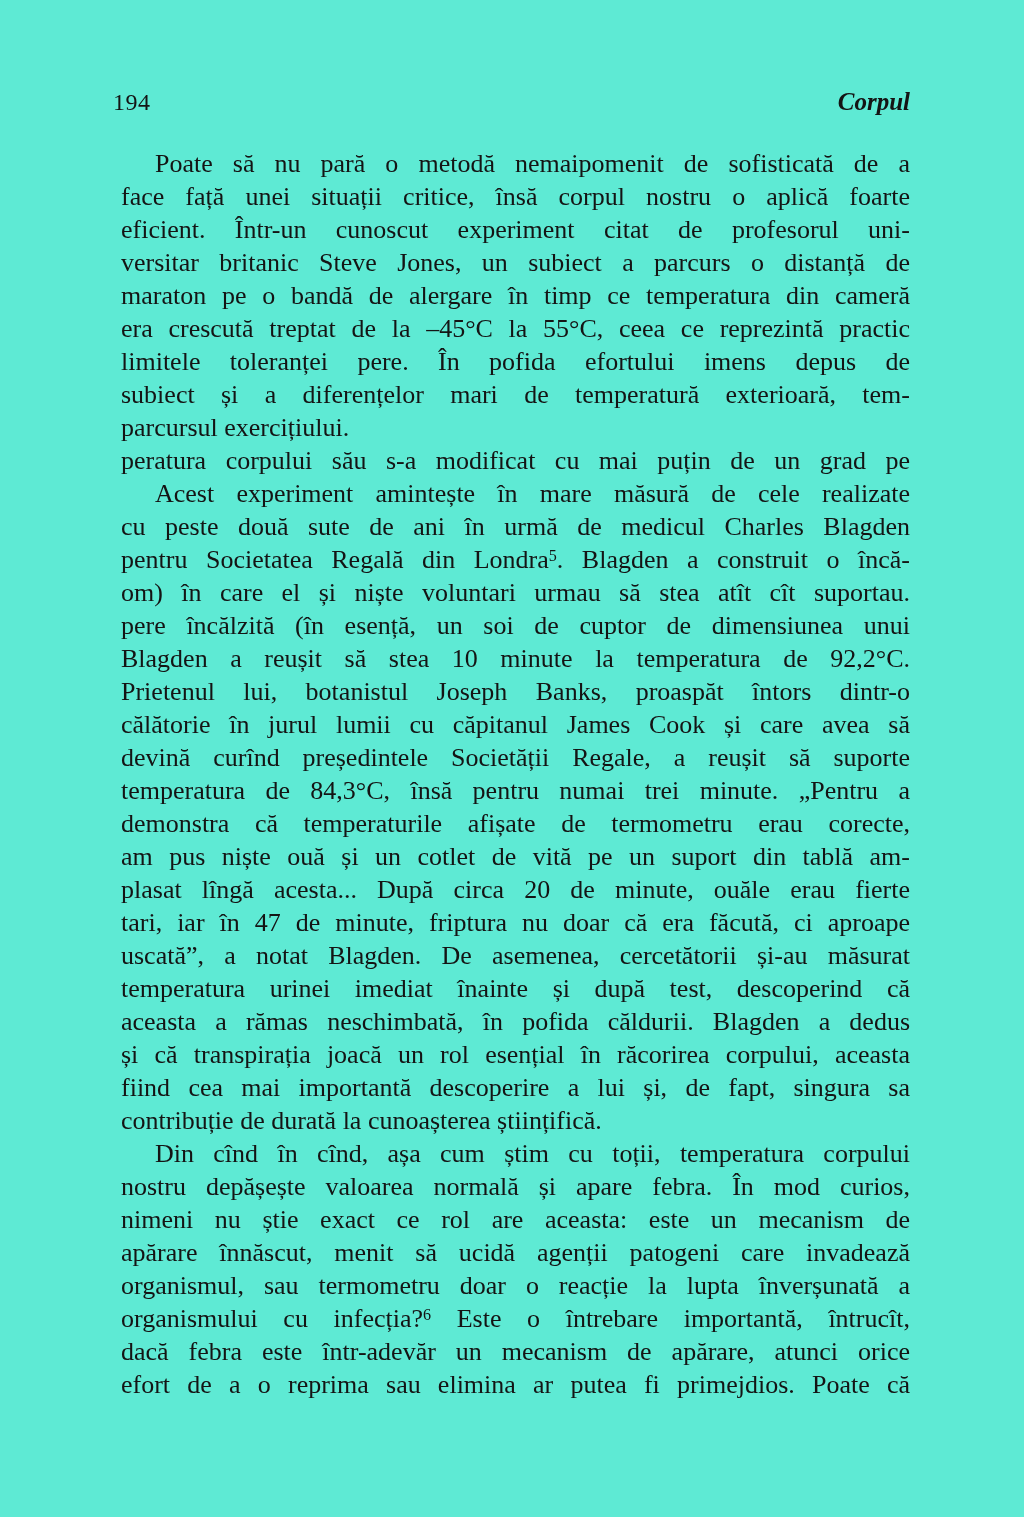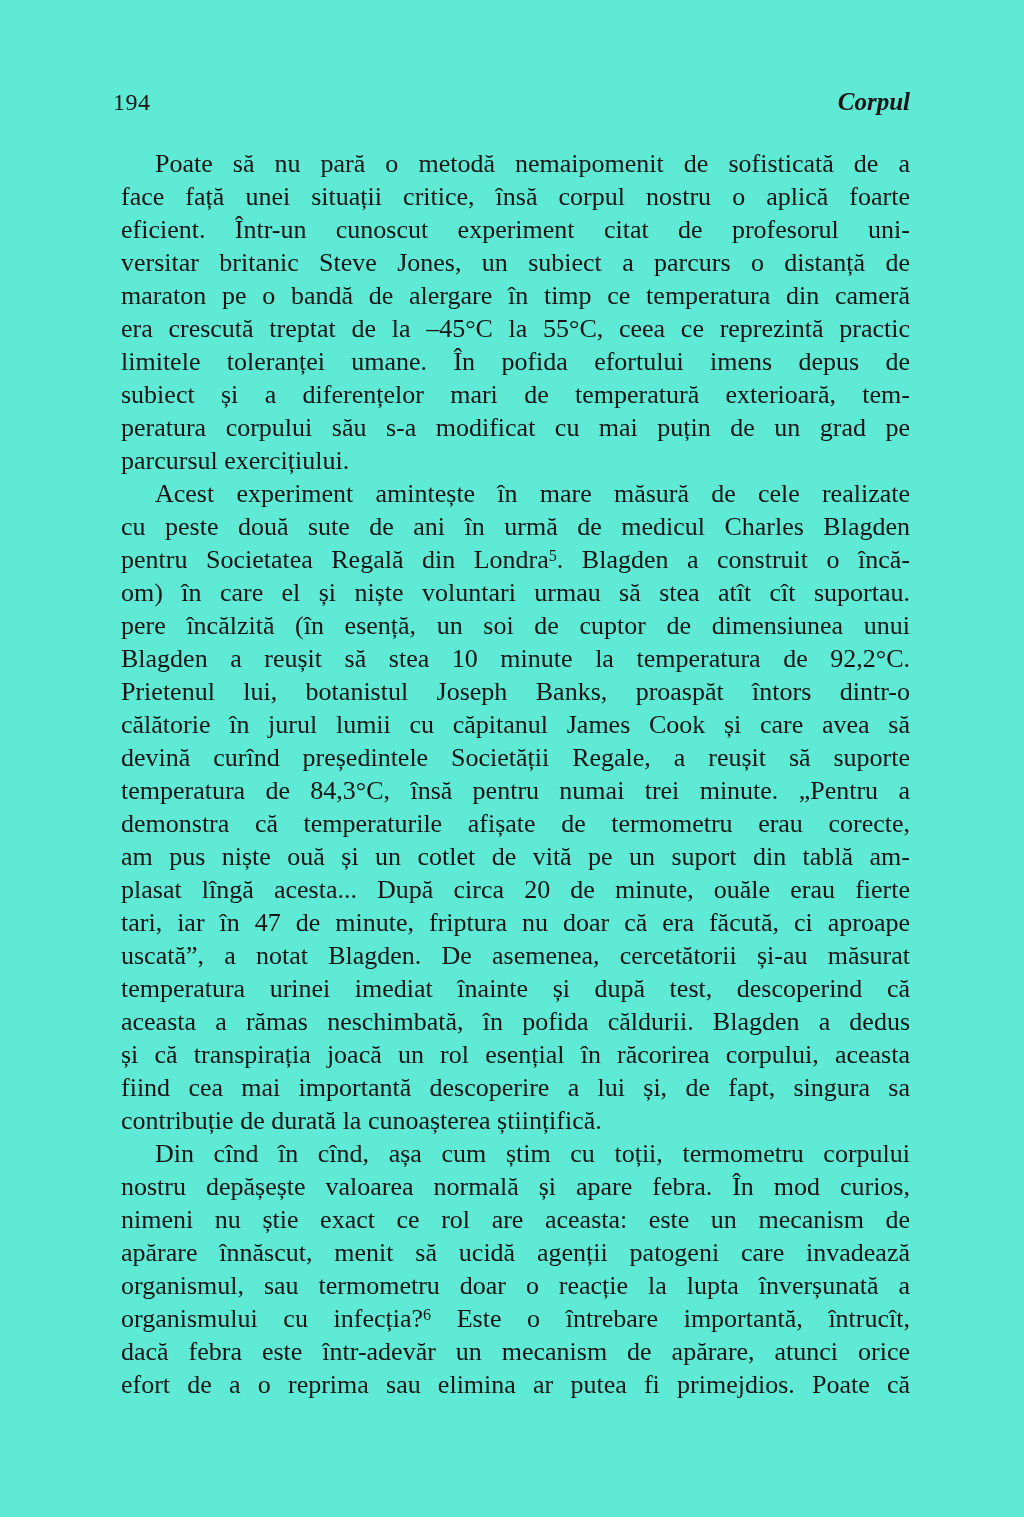--- a/index.html
+++ b/index.html
@@ -73,24 +73,24 @@
     <span class="running-title">Corpul</span>
   </div>
   <div class="body-text">
       <div class="para">
         <div class="line first">Poate să nu pară o metodă nemaipomenit de sofisticată de a</div>
         <div class="line">face față unei situații critice, însă corpul nostru o aplică foarte</div>
         <div class="line">eficient. Într-un cunoscut experiment citat de profesorul uni-</div>
         <div class="line">versitar britanic Steve Jones, un subiect a parcurs o distanță de</div>
         <div class="line">maraton pe o bandă de alergare în timp ce temperatura din cameră</div>
         <div class="line">era crescută treptat de la –45°C la 55°C, ceea ce reprezintă practic</div>
-        <div class="line">limitele toleranței umane. În pofida efortului imens depus de</div>
+        <div class="line">limitele toleranței pere. În pofida efortului imens depus de</div>
         <div class="line">subiect și a diferențelor mari de temperatură exterioară, tem-</div>
+        <div class="line lastline">parcursul exercițiului.</div>
         <div class="line">peratura corpului său s-a modificat cu mai puțin de un grad pe</div>
-        <div class="line lastline">parcursul exercițiului.</div>
       </div>
       <div class="para">
         <div class="line first">Acest experiment amintește în mare măsură de cele realizate</div>
         <div class="line">cu peste două sute de ani în urmă de medicul Charles Blagden</div>
         <div class="line"><span>pentru Societatea Regală din Londra</span><span class="sup">5</span><span>. Blagden a construit o încă-</span></div>
         <div class="line">om) în care el și niște voluntari urmau să stea atît cît suportau.</div>
         <div class="line">pere încălzită (în esență, un soi de cuptor de dimensiunea unui</div>
         <div class="line">Blagden a reușit să stea 10 minute la temperatura de 92,2°C.</div>
         <div class="line">Prietenul lui, botanistul Joseph Banks, proaspăt întors dintr-o</div>
         <div class="line">călătorie în jurul lumii cu căpitanul James Cook și care avea să</div>
@@ -101,21 +101,21 @@
         <div class="line">plasat lîngă acesta... După circa 20 de minute, ouăle erau fierte</div>
         <div class="line">tari, iar în 47 de minute, friptura nu doar că era făcută, ci aproape</div>
         <div class="line">uscată”, a notat Blagden. De asemenea, cercetătorii și-au măsurat</div>
         <div class="line">temperatura urinei imediat înainte și după test, descoperind că</div>
         <div class="line">aceasta a rămas neschimbată, în pofida căldurii. Blagden a dedus</div>
         <div class="line">și că transpirația joacă un rol esențial în răcorirea corpului, aceasta</div>
         <div class="line">fiind cea mai importantă descoperire a lui și, de fapt, singura sa</div>
         <div class="line lastline">contribuție de durată la cunoașterea științifică.</div>
       </div>
       <div class="para">
-        <div class="line first">Din cînd în cînd, așa cum știm cu toții, termometru corpului</div>
+        <div class="line first">Din cînd în cînd, așa cum știm cu toții, temperatura corpului</div>
         <div class="line">nostru depășește valoarea normală și apare febra. În mod curios,</div>
         <div class="line">nimeni nu știe exact ce rol are aceasta: este un mecanism de</div>
         <div class="line">apărare înnăscut, menit să ucidă agenții patogeni care invadează</div>
         <div class="line">organismul, sau termometru doar o reacție la lupta înverșunată a</div>
         <div class="line"><span>organismului cu infecția?</span><span class="sup">6</span><span> Este o întrebare importantă, întrucît,</span></div>
         <div class="line">dacă febra este într-adevăr un mecanism de apărare, atunci orice</div>
         <div class="line">efort de a o reprima sau elimina ar putea fi primejdios. Poate că</div>
       </div>
     </div>
 </div>

